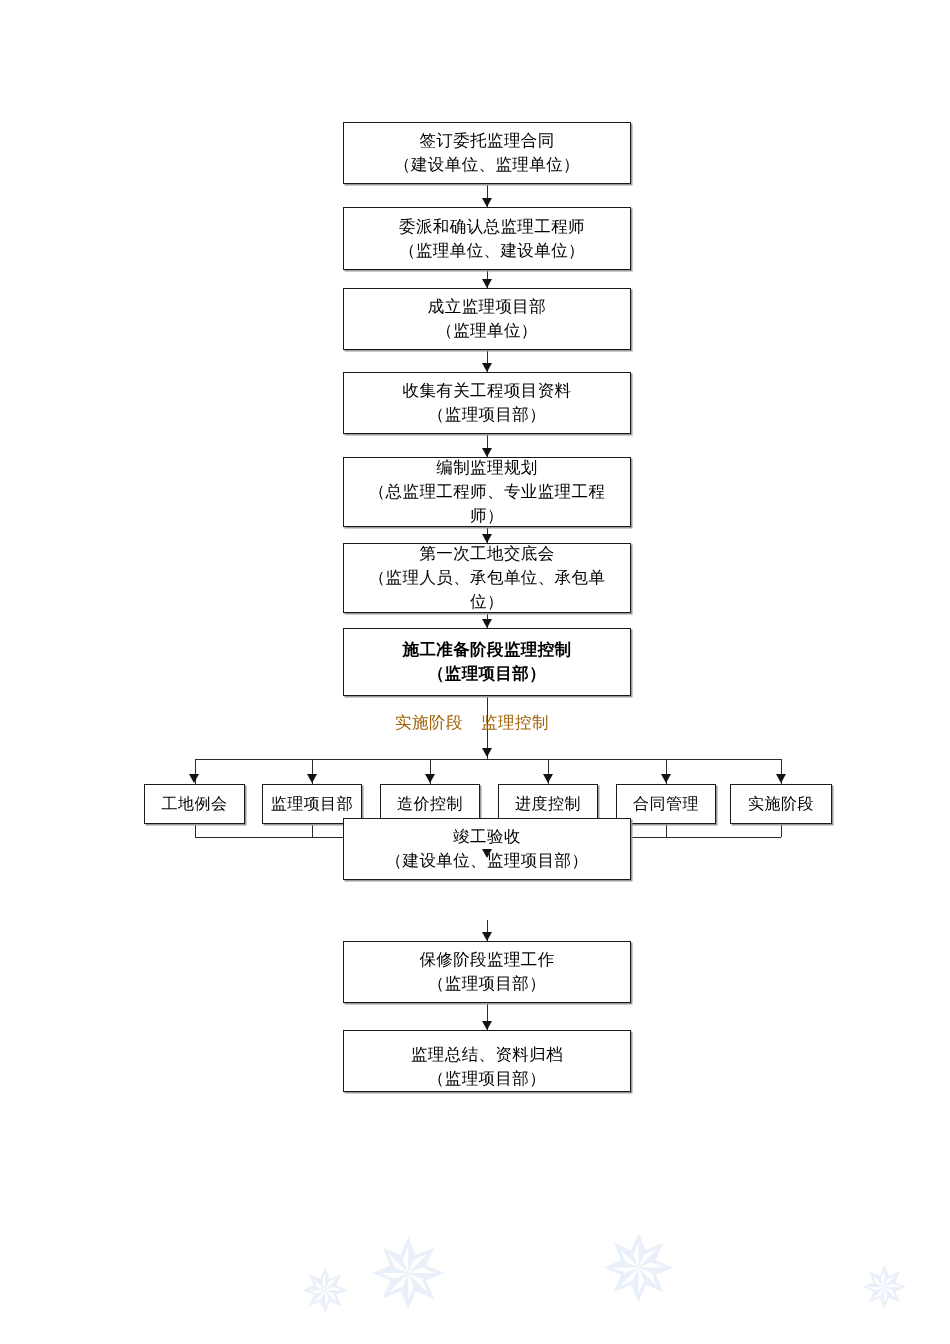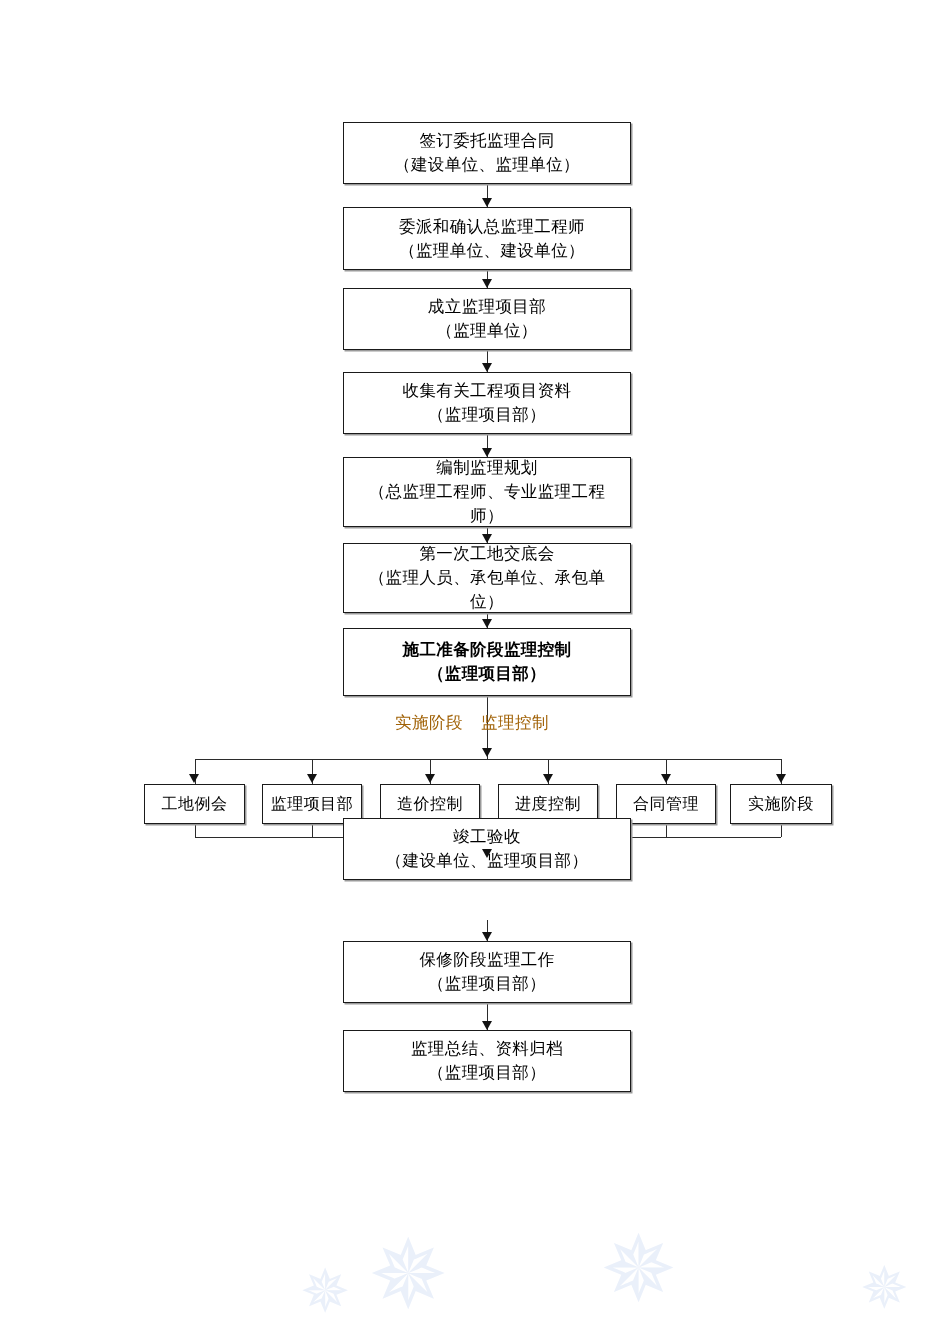--- a/index.html
+++ b/index.html
@@ -178,21 +178,21 @@
         <span class="txt">实施阶段</span>
       </div>
       <div class="node" style="left: 343px; top: 818px; width: 288px; height: 62px;">
         <span class="txt">竣工验收
 （建设单位、监理项目部）</span>
       </div>
       <div class="node" style="left: 343px; top: 941px; width: 288px; height: 62px;">
         <span class="txt">保修阶段监理工作
 （监理项目部）</span>
       </div>
-      <div class="node" style="left: 343px; top: 1030px; width: 288px; height: 62px;">
+      <div class="node" style="left: 343px; top: 1030px; width: 288px; height: 62px; align-items: flex-end;">
         <span class="txt">监理总结、资料归档
 （监理项目部）</span>
       </div>
     </div>
 
   <div id="lines-layer">
       <div class="vline" style="left: 487px; top: 184px; height: 23px;"></div>
       <div class="arrowhead" style="left: 481.5px; top: 198px;"></div>
       <div class="vline" style="left: 487px; top: 270px; height: 18px;"></div>
       <div class="arrowhead" style="left: 481.5px; top: 279px;"></div>

